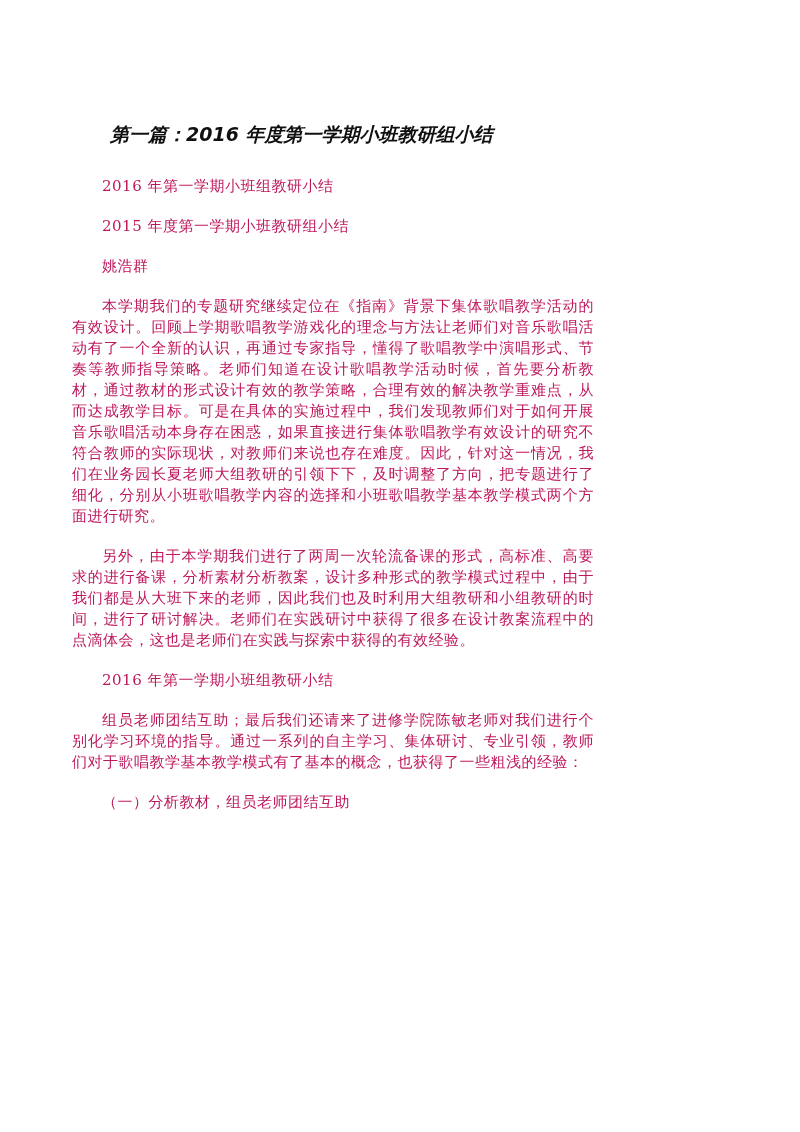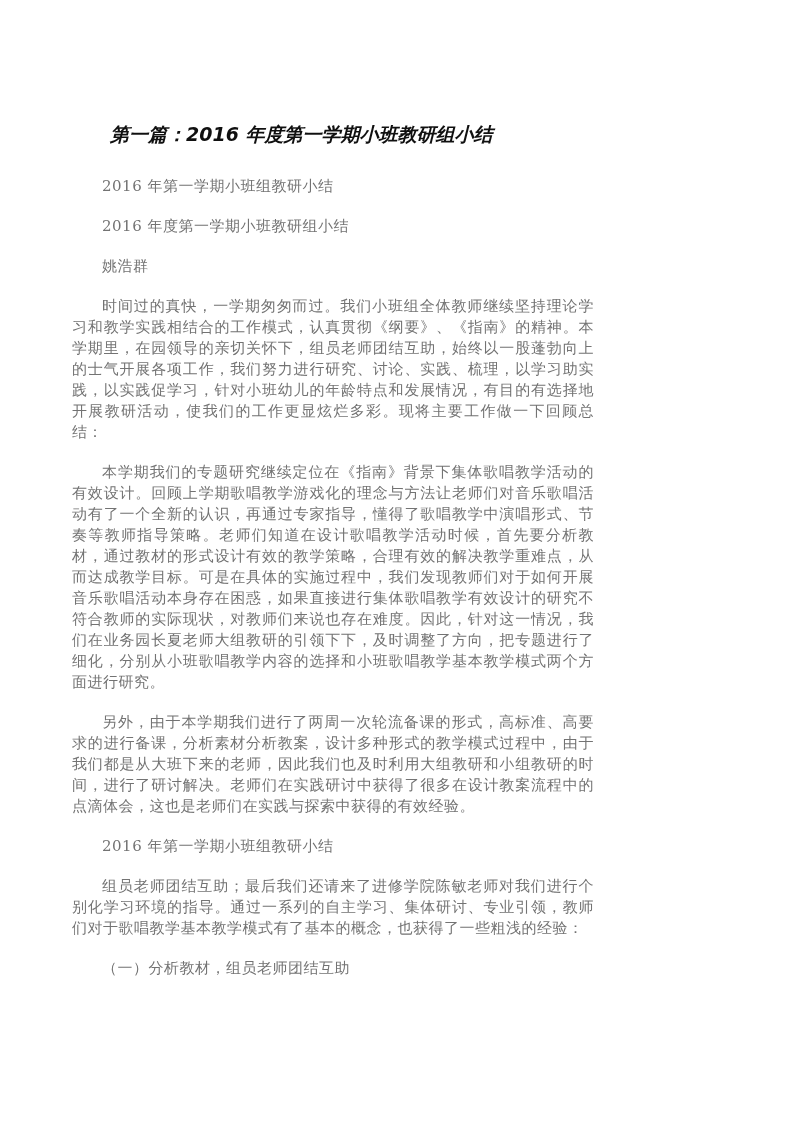--- a/index.html
+++ b/index.html
@@ -25,34 +25,33 @@
     font-style: italic;
     color: #101010;
     text-indent: 38px;
     white-space: nowrap;
   }
   .doc-para {
     margin: 0 0 19px 0;
     font-family: "DejaVu Serif", "Liberation Serif", serif;
     font-size: 15px;
     line-height: 21px;
-    color: #737373;
+    color: #be185d;
     text-align: justify;
     text-indent: 30px;
     letter-spacing: 0.5px;
   }
 </style>
 </head>
 <body>
 
 <div class="page">
   <h1 class="doc-title">第一篇：2016 年度第一学期小班教研组小结</h1>
 
   <p class="doc-para">2016 年第一学期小班组教研小结</p>
-  <p class="doc-para">2016 年度第一学期小班教研组小结</p>
+  <p class="doc-para">2015 年度第一学期小班教研组小结</p>
   <p class="doc-para">姚浩群</p>
-  <p class="doc-para">时间过的真快，一学期匆匆而过。我们小班组全体教师继续坚持理论学习和教学实践相结合的工作模式，认真贯彻《纲要》、《指南》的精神。本学期里，在园领导的亲切关怀下，组员老师团结互助，始终以一股蓬勃向上的士气开展各项工作，我们努力进行研究、讨论、实践、梳理，以学习助实践，以实践促学习，针对小班幼儿的年龄特点和发展情况，有目的有选择地开展教研活动，使我们的工作更显炫烂多彩。现将主要工作做一下回顾总结：</p>
   <p class="doc-para">本学期我们的专题研究继续定位在《指南》背景下集体歌唱教学活动的有效设计。回顾上学期歌唱教学游戏化的理念与方法让老师们对音乐歌唱活动有了一个全新的认识，再通过专家指导，懂得了歌唱教学中演唱形式、节奏等教师指导策略。老师们知道在设计歌唱教学活动时候，首先要分析教材，通过教材的形式设计有效的教学策略，合理有效的解决教学重难点，从而达成教学目标。可是在具体的实施过程中，我们发现教师们对于如何开展音乐歌唱活动本身存在困惑，如果直接进行集体歌唱教学有效设计的研究不符合教师的实际现状，对教师们来说也存在难度。因此，针对这一情况，我们在业务园长夏老师大组教研的引领下下，及时调整了方向，把专题进行了细化，分别从小班歌唱教学内容的选择和小班歌唱教学基本教学模式两个方面进行研究。</p>
   <p class="doc-para">另外，由于本学期我们进行了两周一次轮流备课的形式，高标准、高要求的进行备课，分析素材分析教案，设计多种形式的教学模式过程中，由于我们都是从大班下来的老师，因此我们也及时利用大组教研和小组教研的时间，进行了研讨解决。老师们在实践研讨中获得了很多在设计教案流程中的点滴体会，这也是老师们在实践与探索中获得的有效经验。</p>
   <p class="doc-para">2016 年第一学期小班组教研小结</p>
   <p class="doc-para">组员老师团结互助；最后我们还请来了进修学院陈敏老师对我们进行个别化学习环境的指导。通过一系列的自主学习、集体研讨、专业引领，教师们对于歌唱教学基本教学模式有了基本的概念，也获得了一些粗浅的经验：</p>
   <p class="doc-para">（一）分析教材，组员老师团结互助</p>
 </div>
 
 </body></html>

